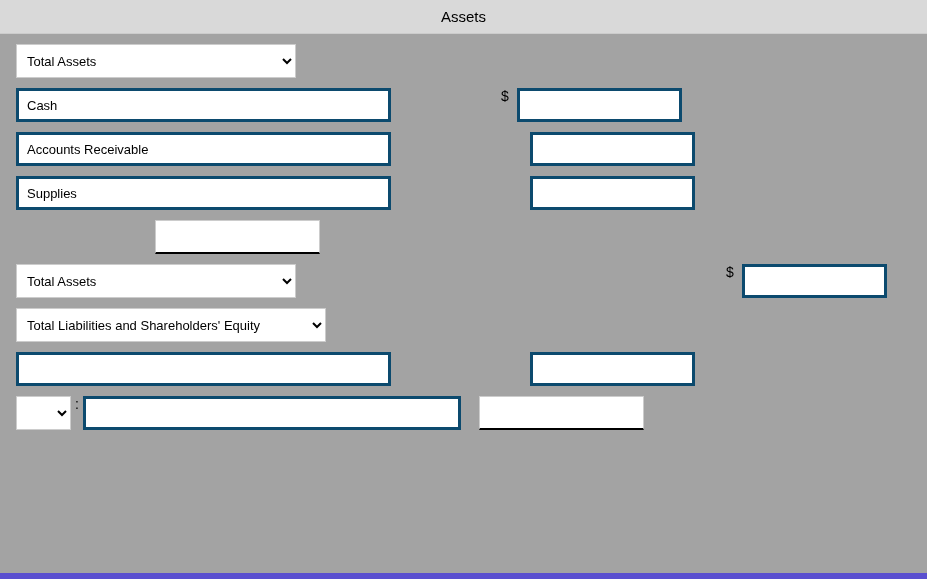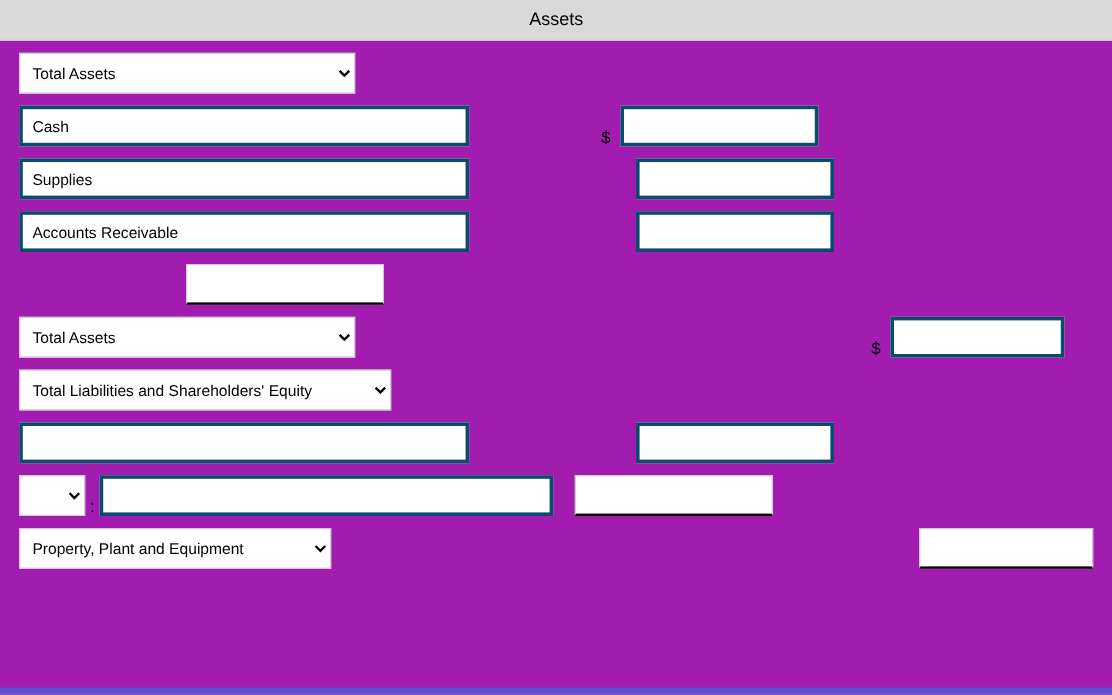--- a/index.html
+++ b/index.html
@@ -13,21 +13,21 @@
       font-size: 14px;
       background: #fff;
       width: 927px;
       height: 579px;
       overflow: hidden;
     }
 
     .page-container {
       width: 927px;
       height: 579px;
-      background: #a21caf;
+      background: #a3a3a3;
       position: relative;
     }
 
     .assets-header {
       background: #d9d9d9;
       text-align: center;
       padding: 8px;
       font-size: 15px;
       font-weight: normal;
       border-bottom: 1px solid #ccc;
@@ -82,21 +82,21 @@
       position: absolute;
       bottom: 0;
       left: 0;
       width: 927px;
       height: 6px;
       background: #5a4fcf;
     }
 
     .section-row {
       display: flex;
-      align-items: flex-end;
+      align-items: flex-start;
       width: 100%;
       margin-bottom: 10px;
     }
 
     .colon-text {
       margin: 0 4px;
       font-size: 14px;
     }
 
     .underline-cell {
@@ -123,26 +123,26 @@
       </select>
     </div>
 
     <div class="section-row">
       <input type="text" class="label-input" value="Cash" style="">
       <span class="dollar-sign" style="margin-left:110px;">$</span>
       <input type="text" class="value-input" style="margin-left: 4px;">
     </div>
 
     <div class="section-row">
-      <input type="text" class="label-input" value="Supplies" style="">
+      <input type="text" class="label-input" value="Accounts Receivable" style="">
       <input type="text" class="value-input" style="margin-left: 139px;">
     </div>
 
     <div class="section-row">
-      <input type="text" class="label-input" value="Accounts Receivable" style="">
+      <input type="text" class="label-input" value="Supplies" style="">
       <input type="text" class="value-input" style="margin-left: 139px;">
     </div>
 
     <div class="section-row">
       <input type="text" class="value-input underline-cell" style="margin-left: 139px; border-width: 1px 1px 2px; border-style: solid; border-color: rgb(204, 204, 204) rgb(204, 204, 204) rgb(0, 0, 0);">
     </div>
 
     <div class="section-row" style="position:relative;">
       <select style="width:280px;">
         <option>Total Assets</option>
@@ -169,27 +169,18 @@
     <div class="section-row">
       <select style="width:55px;">
         <option></option>
         <option>Opt1</option>
       </select>
       <span class="colon-text">:</span>
       <input type="text" style="width: 378px;">
       <input type="text" class="value-input" style="margin-left: 18px; border-width: 1px 1px 2px; border-style: solid; border-color: rgb(204, 204, 204) rgb(204, 204, 204) rgb(0, 0, 0);">
     </div>
 
-    <div class="section-row" style="position:relative;">
-      <select style="width:280px;">
-        <option>Property, Plant and Equipment</option>
-        <option>Land</option>
-        <option>Buildings</option>
-        <option>Equipment</option>
-      </select>
-      <input type="text" class="far-value-input" style="margin-left: 490px; border-width: 1px 1px 2px; border-style: solid; border-color: rgb(204, 204, 204) rgb(204, 204, 204) rgb(0, 0, 0);">
-    </div>
 
   </div>
 
   <div class="bottom-bar"></div>
 
 </div>
 
 </body></html>

